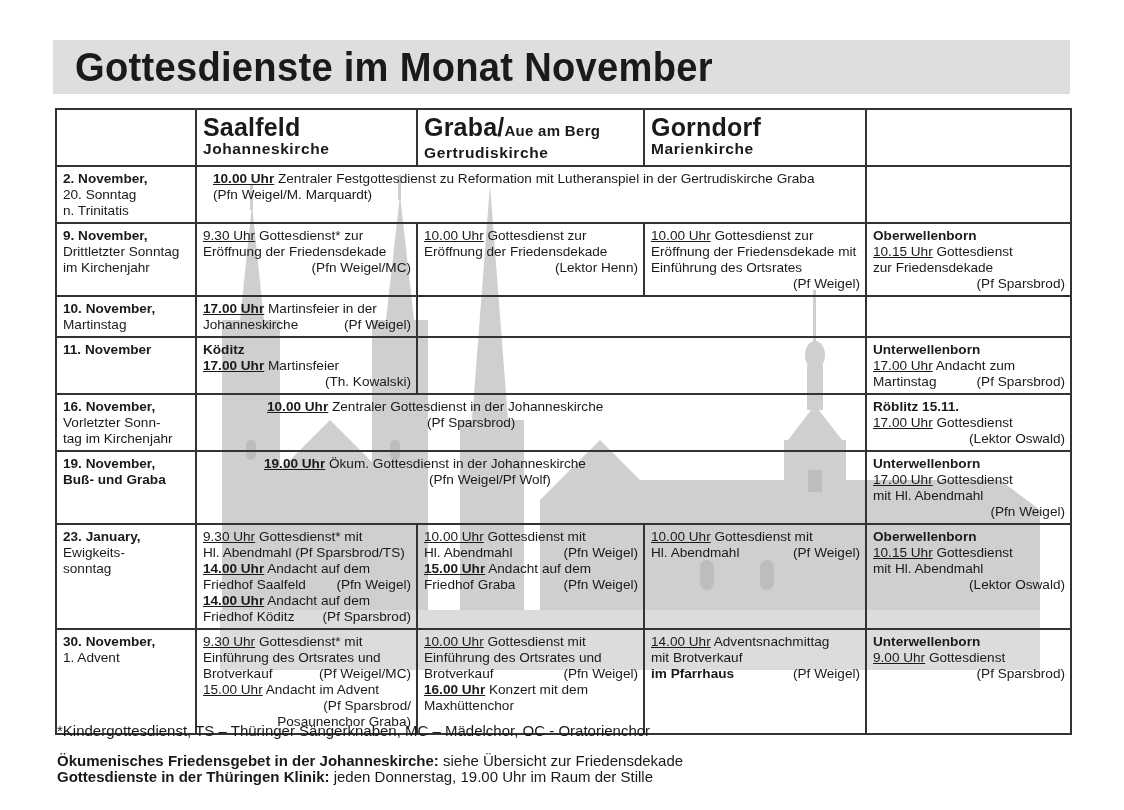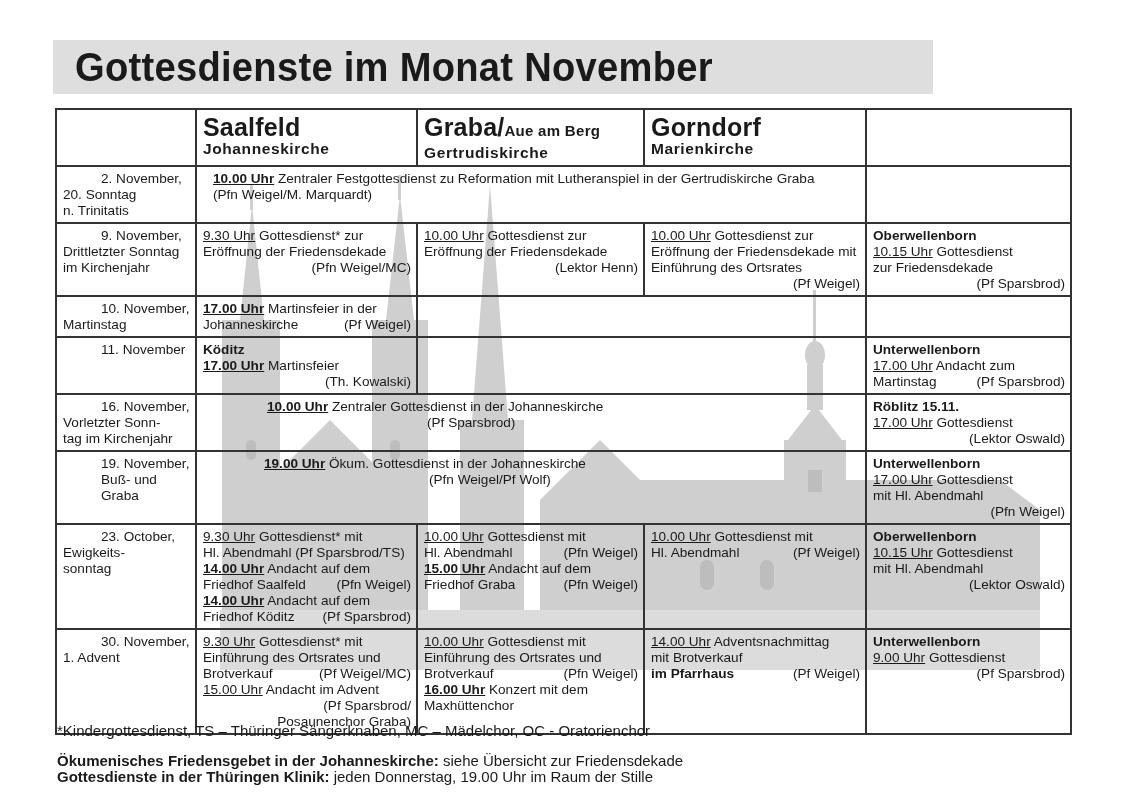--- a/index.html
+++ b/index.html
@@ -1,36 +1,36 @@
 <!DOCTYPE html>
 <html><head>
   <meta charset="utf-8">
   <style>
     html, body { margin: 0; padding: 0; background: #ffffff; }
     body { width: 1124px; height: 810px; position: relative; overflow: hidden;
            font-family: "Liberation Sans", sans-serif; color: #1a1a1a; }
-    .title-bar { position: absolute; left: 53px; top: 40px; width: 880px; height: 54px;
+    .title-bar { position: absolute; left: 53px; top: 40px; width: 1017px; height: 54px;
                  background: #dedede; }
     .title-bar h1 { margin: 0; position: absolute; left: 22px; top: 4px;
                     font-family: "Liberation Sans", sans-serif; font-weight: bold;
                     font-size: 41px; letter-spacing: 0.3px; color: #1a1a1a;
                     transform: scaleX(0.93); transform-origin: left center; }
     .bg-art { position: absolute; left: 0; top: 0; width: 1124px; height: 810px; z-index: 0; }
     table.sched { position: absolute; left: 55px; top: 108px; width: 1015px;
                   border-collapse: collapse; table-layout: fixed; z-index: 1;
                   font-size: 13.6px; line-height: 16px; }
     table.sched td, table.sched th { border: 2px solid #333333; vertical-align: top;
                   padding: 4px 5px 3px 6px; text-align: left; font-weight: normal; }
     col.c0 { width: 140px; } col.c1 { width: 221px; } col.c2 { width: 227px; }
     col.c3 { width: 222px; } col.c4 { width: 205px; }
     tr.hdr { height: 48px; }
     .place { font-weight: bold; font-size: 25px; line-height: 26px; letter-spacing: 0.2px; }
     .place small { font-size: 15px; font-weight: bold; letter-spacing: 0.3px; }
     .church { font-weight: bold; font-size: 15.5px; line-height: 18px; letter-spacing: 0.6px; display: block; }
-    .date { font-weight: normal; display: block; margin-left: 38px; }
+    .date { font-weight: bold; display: block; }
     .time { text-decoration: underline; }
     .time.b { font-weight: bold; }
     .loc { font-weight: bold; display: block; }
     .r { display: block; text-align: right; }
     .line { display: block; }
     .split { display: flex; justify-content: space-between; }
     .center { }
     .footer { position: absolute; left: 57px; top: 723px; z-index: 1; font-size: 15px; line-height: 16px; }
     .footer p { margin: 0; }
     .footer .gap { height: 14px; }
@@ -213,21 +213,21 @@
     <td>
       <span class="loc">Unterwellenborn</span>
       <span class="line"><span class="time">17.00 Uhr</span><span> Gottesdienst</span></span>
       <span class="line">mit Hl. Abendmahl</span>
       <span class="r">(Pfn Weigel)</span>
     </td>
   </tr>
 
   <tr style="height:103px">
     <td>
-      <span class="date">23. October,</span>
+      <span class="date">23. January,</span>
       <span class="line">Ewigkeits-</span>
       <span class="line">sonntag</span>
     </td>
     <td>
       <span class="line"><span class="time">9.30 Uhr</span><span> Gottesdienst* mit</span></span>
       <span class="line">Hl. Abendmahl (Pf Sparsbrod/TS)</span>
       <span class="line"><span class="time b">14.00 Uhr</span><span> Andacht auf dem</span></span>
       <span class="split">
             <span>Friedhof Saalfeld</span>
             <span>(Pfn Weigel)</span>

